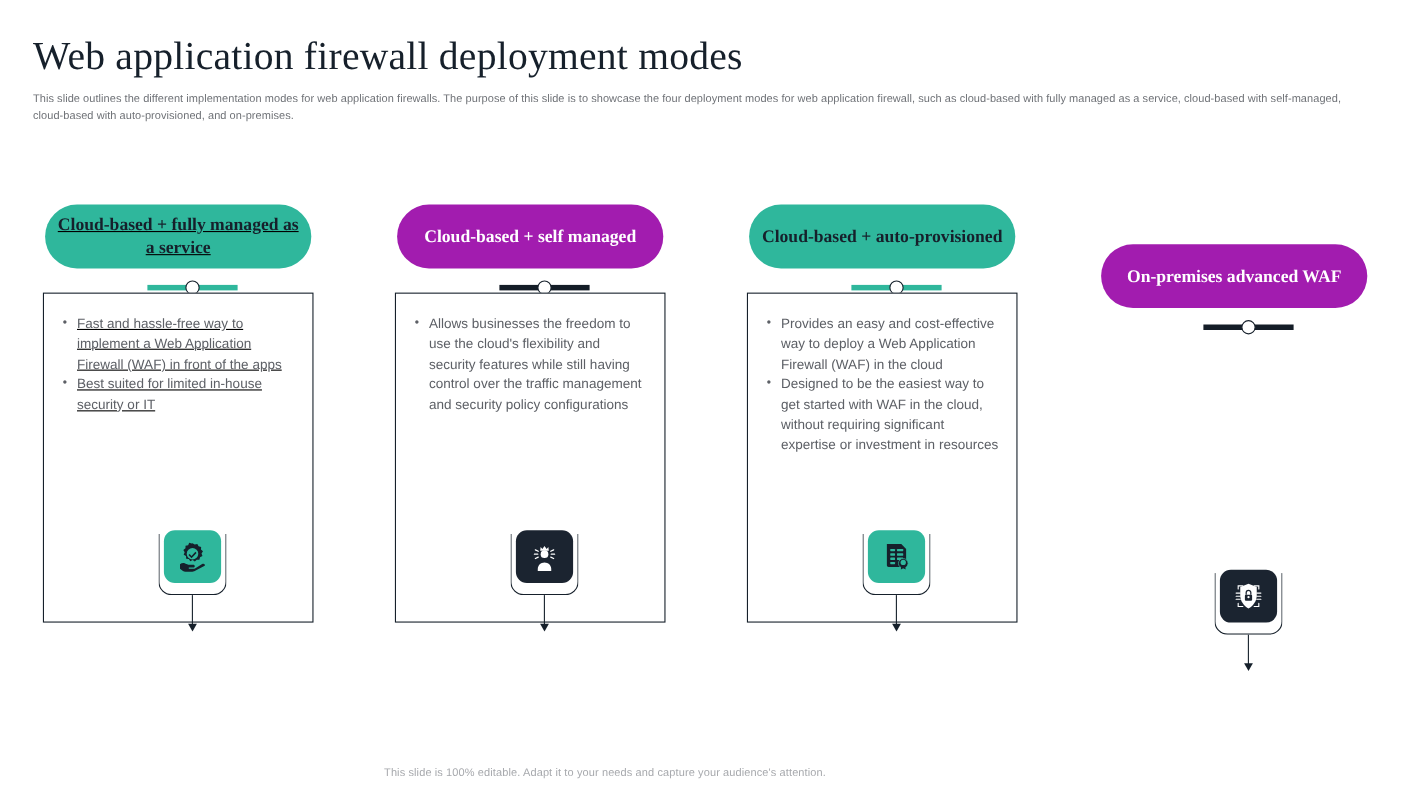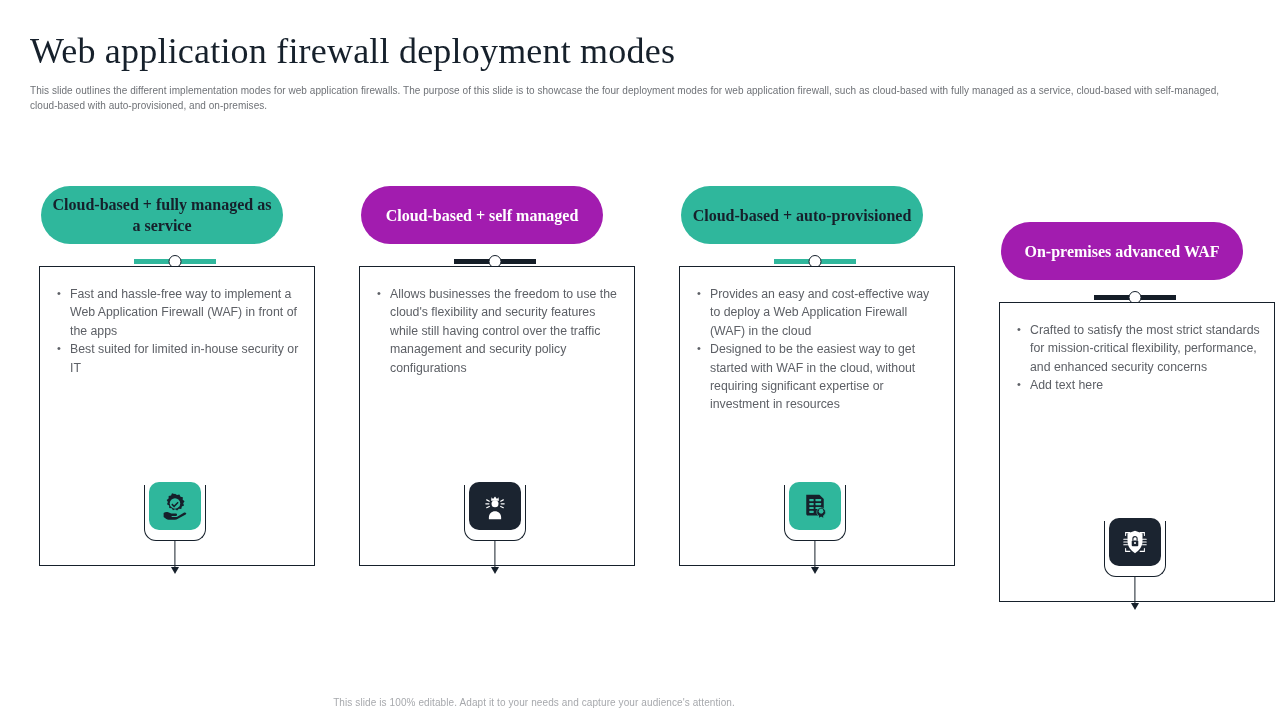--- a/index.html
+++ b/index.html
@@ -44,21 +44,21 @@
     left: 0;
     top: 186px;
     width: 1280px;
     height: 460px;
   }
   .card {
     position: absolute;
     top: 0;
     width: 290px;
   }
-  .card.c0 { left: 30px; }
+  .card.c0 { left: 30px; text-decoration: underline; }
   .card.c1 { left: 350px; }
   .card.c2 { left: 670px; }
   .card.c3 { left: 990px; margin-top: 36px; }
 
   
   .pill {
     position: relative;
     margin: 0 11px;
     width: 242px;
     height: 58px;
@@ -102,21 +102,21 @@
     height: 13px;
     border-radius: 50%;
     background: #ffffff;
     border: 1.3px solid #16202b;
     box-sizing: border-box;
   }
 
   
   .body-box {
     position: relative;
-    width: 276px;
+    width: 246px;
     margin: 0 23px 0 9px;
     height: 300px;
     border: 1.2px solid #16202b;
     box-sizing: border-box;
     background: #ffffff;
     padding: 18px 14px 8px 10px;
   }
   .card.c2 .body-box { height: 300px; }
 
   .bullets {
@@ -203,20 +203,21 @@
   
   #slide-footer {
     position: absolute;
     left: 0;
     bottom: 12px;
     width: 1068px;
     text-align: center;
     font-size: 10px;
     color: #a7a9ad;
     letter-spacing: 0.1px;
+    padding-left: 16px;
   }
 </style>
 </head>
 <body>
 
 <div id="slide-title">Web application firewall deployment modes</div>
 <div id="slide-subtitle">This slide outlines the different implementation modes for web application firewalls. The purpose of this slide is to showcase the four deployment modes for web application firewall, such as cloud-based with fully managed as a service, cloud-based with self-managed, cloud-based with auto-provisioned, and on-premises.</div>
 
 <div id="cards-row">
 
@@ -317,26 +318,20 @@
       <div class="shaft"></div>
         <div class="head"></div>
     </div>
   </div>
 
   <div class="card c3">
     <div class="pill dark">On-premises advanced WAF</div>
     <div class="connector">
       <div class="bar dark"></div>
       <div class="knob"></div>
-    </div>
-    <div class="body-box">
-      <ul class="bullets">
-        <li>Crafted to satisfy the most strict standards for mission-critical flexibility, performance, and enhanced security concerns</li>
-        <li>Add text here</li>
-      </ul>
     </div>
     <div class="icon-tab">
       <div class="icon-chip dark">
         <svg width="30" height="30" viewBox="0 0 64 64">
           <g stroke="#ffffff" stroke-width="2.2" fill="none" stroke-linecap="round">
             <path d="M12 18v-6h9"></path>
               <path d="M12 46v6h9"></path>
             <path d="M52 18v-6h-9"></path>
               <path d="M52 46v6h-9"></path>
             <line x1="8" y1="26" x2="16" y2="26"></line>

